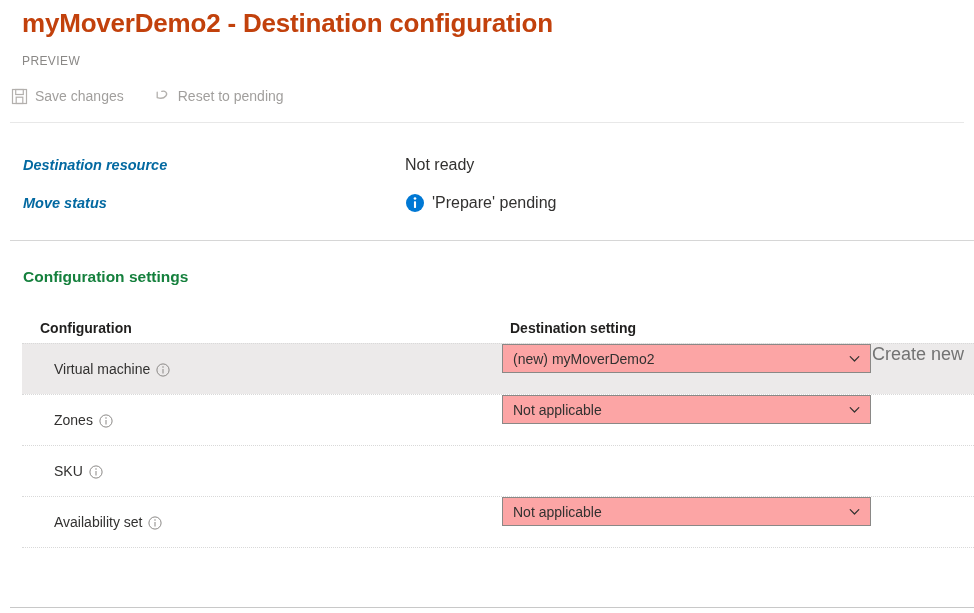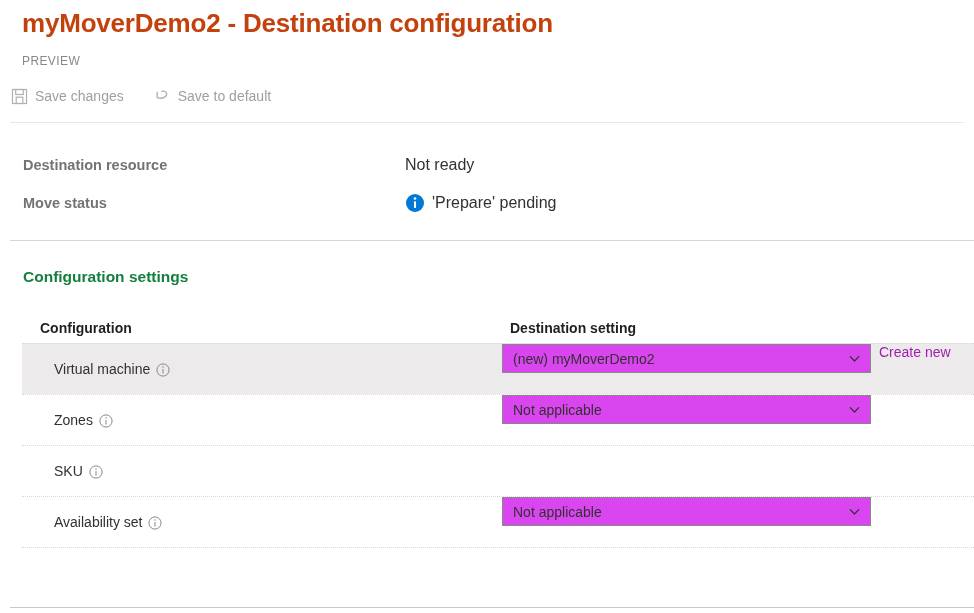--- a/index.html
+++ b/index.html
@@ -74,23 +74,24 @@
   }
   .status-row {
     display: flex;
     align-items: center;
     height: 38px;
     padding-left: 23px;
   }
   .status-label {
     font-size: 14.5px;
     font-weight: 600;
-    color: #737373;
+    color: #0369a1;
     width: 382px;
     flex: none;
+    font-style: italic;
   }
   .status-value {
     font-size: 16px;
     color: #323130;
     display: flex;
     align-items: center;
     gap: 7px;
   }
   .info-badge {
     width: 20px; height: 20px;
@@ -162,40 +163,40 @@
     display: block;
     position: relative;
     top: 1px;
   }
 
   .dropdown {
     width: 369px;
     height: 29px;
     box-sizing: border-box;
     border: 1px solid #8a8886;
-    background: #d946ef;
+    background: #fca5a5;
     display: flex;
     align-items: center;
     justify-content: space-between;
     padding: 0 9px 0 10px;
     font-size: 14px;
     color: #323130;
     flex: none;
   }
   .dropdown .dd-value {
     overflow: hidden;
     white-space: nowrap;
     text-overflow: ellipsis;
   }
   .chevron { width: 13px; height: 13px; display: block; flex: none; }
 
   .create-link {
-    font-size: 14px;
-    color: #a21caf;
-    margin-left: 8px;
+    font-size: 18px;
+    color: #737373;
+    margin-left: 1px;
     text-decoration: none;
     white-space: nowrap;
     cursor: pointer;
   }
 
   .bottom-rule {
     position: absolute;
     left: 10px;
     right: 0;
     top: 607px;
@@ -223,21 +224,21 @@
     </span>
     <span class="cmd-label">Save changes</span>
   </button>
 
   <button class="cmd-btn" style="margin-left:12px;">
     <span class="cmd-icon">
       <svg viewBox="0 0 17 17" width="17" height="17" aria-hidden="true">
         <path d="M3.2 4.2 L3.2 9.6 M3.2 9.6 C3.2 9.6 9.0 11.5 11.8 8.0 C14.2 5.0 10.8 2.2 7.8 3.4" fill="none" stroke="#b3b0ad" stroke-width="1.3" stroke-linecap="round" stroke-linejoin="round"></path>
       </svg>
     </span>
-    <span class="cmd-label">Save to default</span>
+    <span class="cmd-label">Reset to pending</span>
   </button>
 
 </div>
 
 <div class="rule-dotted-top"></div>
 
 <div class="status-block">
 
   <div class="status-row">
     <div class="status-label">Destination resource</div>

